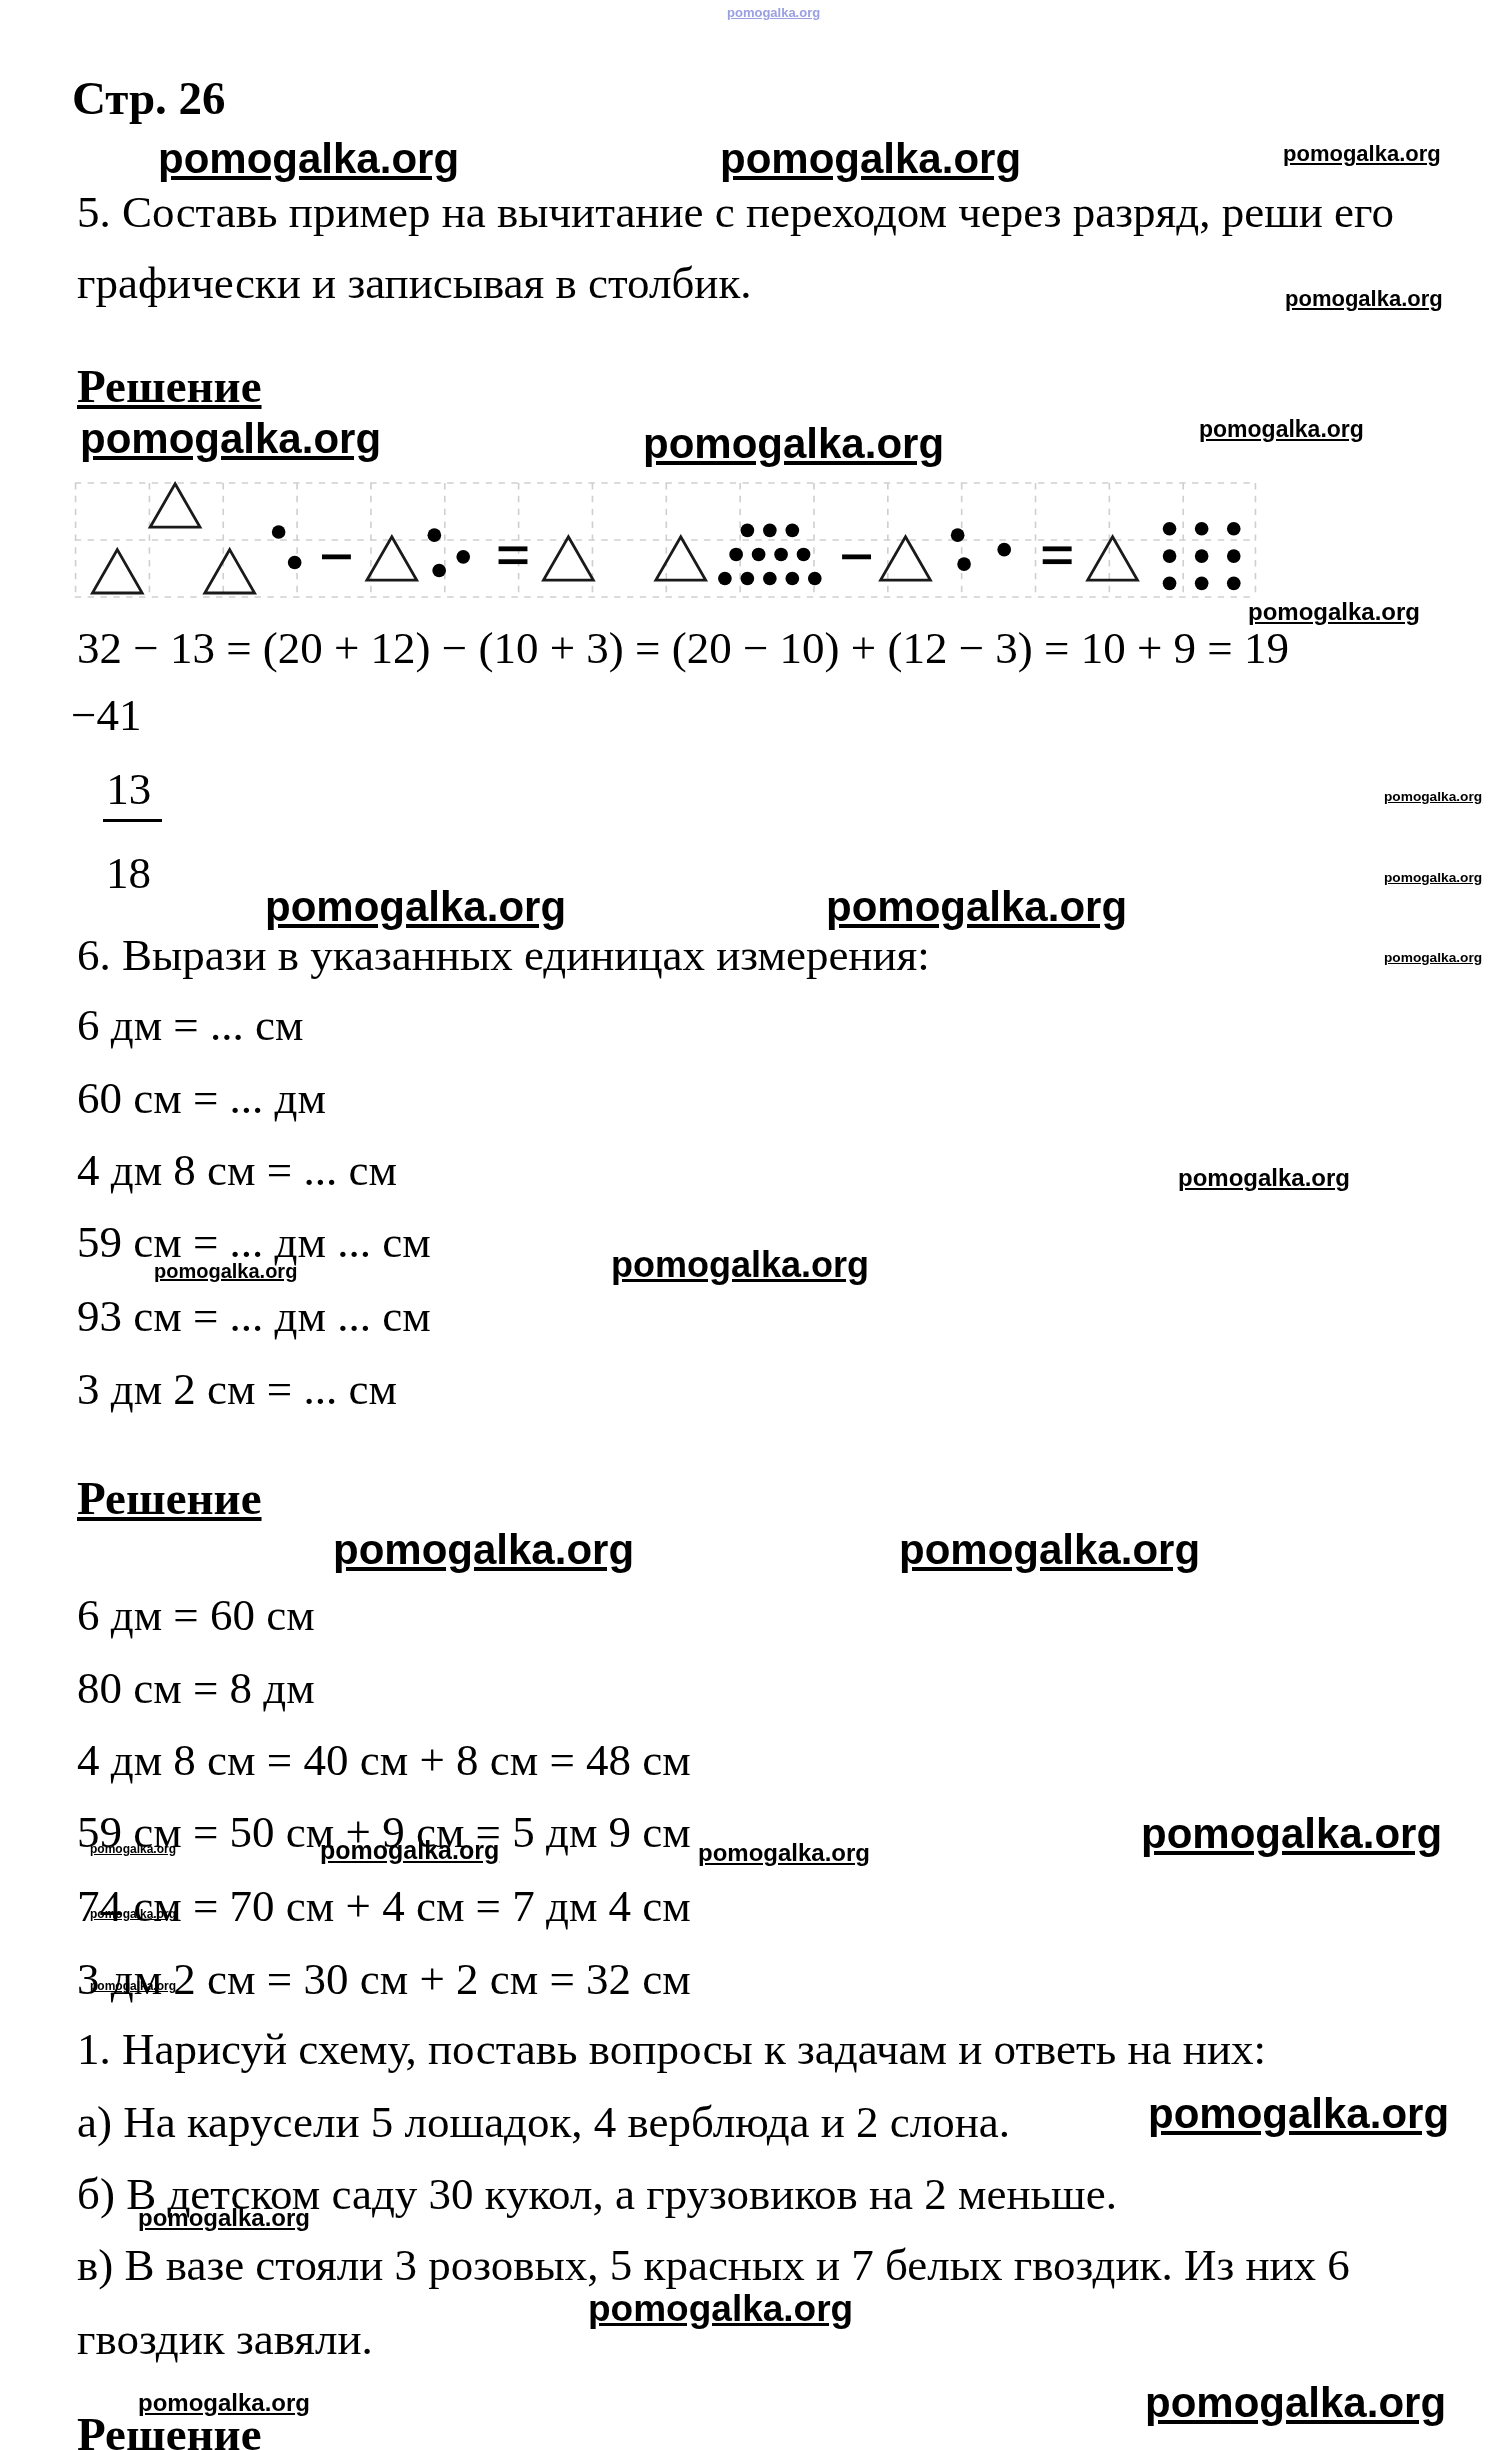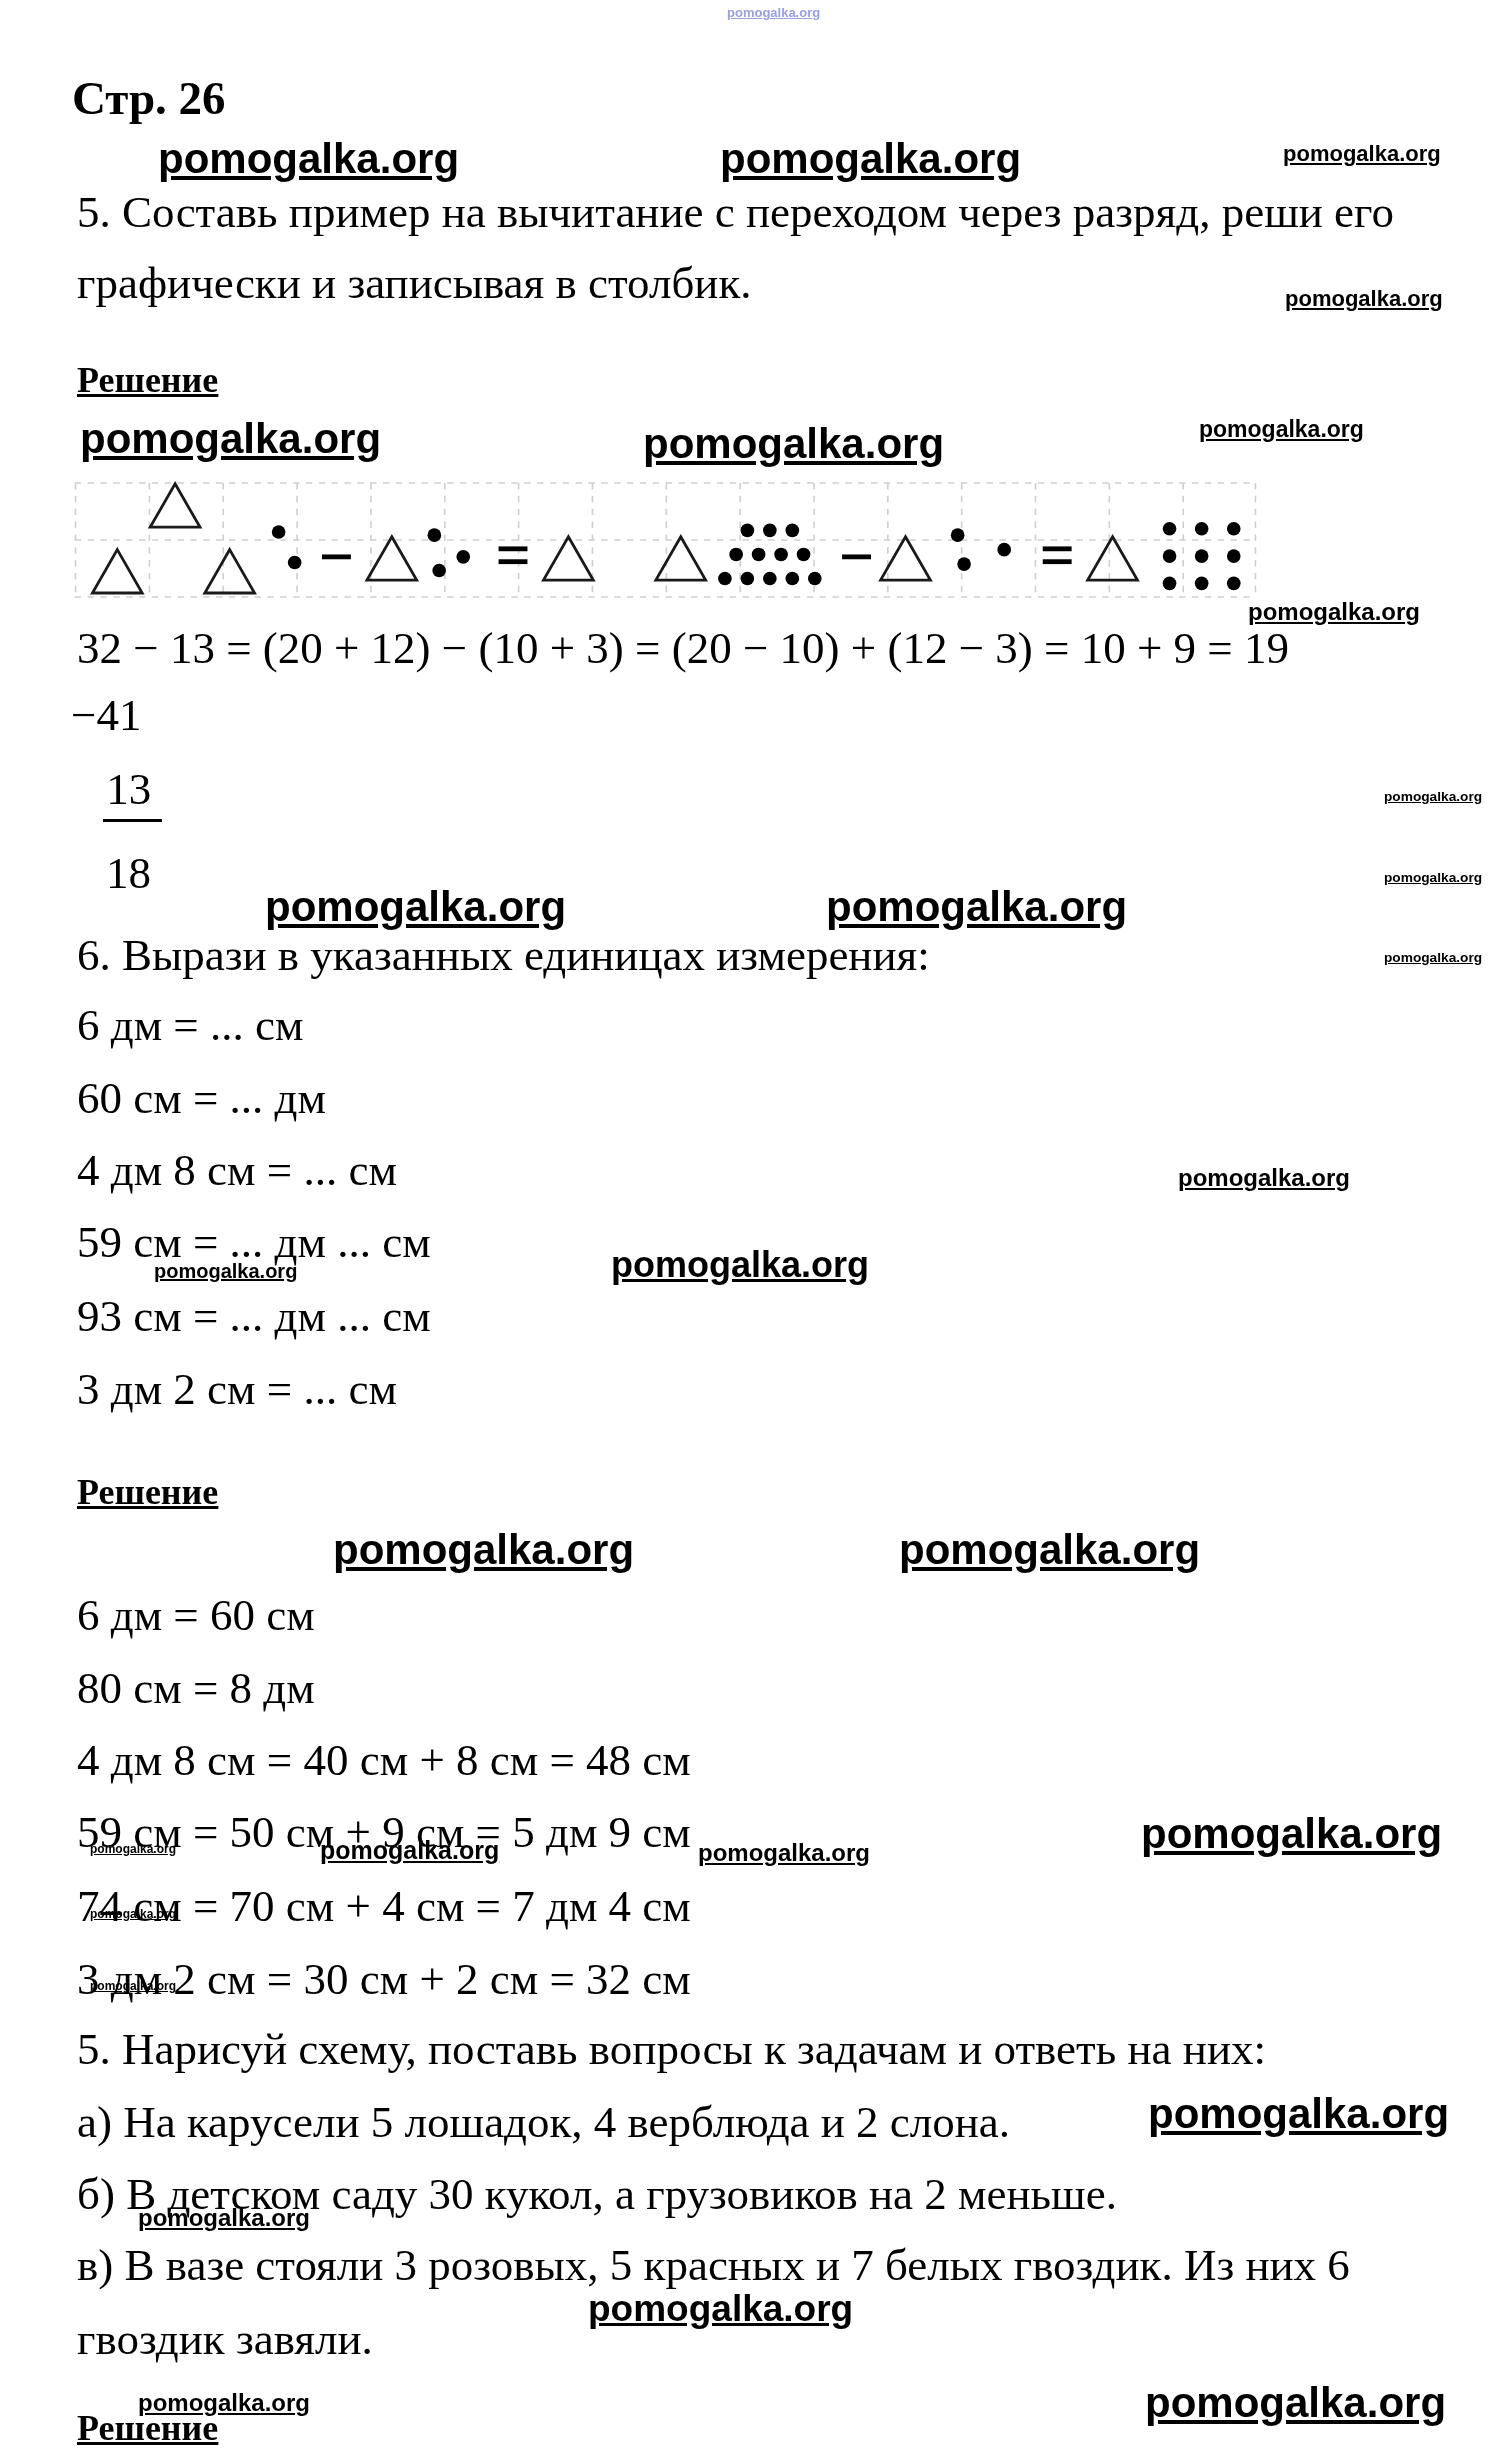--- a/index.html
+++ b/index.html
@@ -4,21 +4,21 @@
 <style>
   html,body{margin:0;padding:0;}
   body{
     width:1511px;height:2450px;position:relative;overflow:hidden;
     background:#ffffff;color:#000;
     font-family:"Liberation Serif", serif;
   }
   .abs{position:absolute;white-space:nowrap;}
   .body-text{font-size:45px;line-height:1.2;}
   .page-title{font-size:47px;font-weight:700;text-align:center;}
-  .heading{font-size:36px;font-weight:700;text-decoration:underline;}
+  .heading{font-size:47px;font-weight:700;text-decoration:underline;}
   .wm{
     font-family:"Liberation Sans", sans-serif;
     font-weight:700;color:#000;letter-spacing:0;text-decoration:underline;
   }
   .wm-top{color:#9aa0e2;}
   .col-underline{border-bottom:3.2px solid #000;padding:0 11.3px 3.2px 3.2px;}
   svg{display:block;}
 </style>
 </head>
 <body>
@@ -169,21 +169,21 @@
 <div class="abs body-text" style="top:1879px;left:77px">74 см = 70 см + 4 см = 7 дм 4 см</div>
 <div class="abs body-text" style="top:1952px;left:77px">3 дм 2 см = 30 см + 2 см = 32 см</div>
 
 <div class="abs wm" style="top:1842px;left:90px;font-size:12px">pomogalka.org</div>
 <div class="abs wm" style="top:1836px;left:320px;font-size:25px">pomogalka.org</div>
 <div class="abs wm" style="top:1839px;left:698px;font-size:24px">pomogalka.org</div>
 <div class="abs wm" style="top:1810px;left:1141px;font-size:42px">pomogalka.org</div>
 <div class="abs wm" style="top:1907px;left:90px;font-size:12px">pomogalka.org</div>
 <div class="abs wm" style="top:1979px;left:90px;font-size:12px">pomogalka.org</div>
 
-<div class="abs body-text" style="top:2022px;left:77px">5. Нарисуй схему, поставь вопросы к задачам и ответь на них:</div>
+<div class="abs body-text" style="top:2022px;left:77px">1. Нарисуй схему, поставь вопросы к задачам и ответь на них:</div>
 <div class="abs body-text" style="top:2095px;left:77px">а) На карусели 5 лошадок, 4 верблюда и 2 слона.</div>
 <div class="abs wm" style="top:2090px;left:1148px;font-size:42px">pomogalka.org</div>
 <div class="abs body-text" style="top:2167px;left:77px">б) В детском саду 30 кукол, а грузовиков на 2 меньше.</div>
 <div class="abs wm" style="top:2204px;left:138px;font-size:24px">pomogalka.org</div>
 <div class="abs body-text" style="top:2238px;left:77px">в) В вазе стояли 3 розовых, 5 красных и 7 белых гвоздик. Из них 6</div>
 <div class="abs wm" style="top:2288px;left:588px;font-size:37px">pomogalka.org</div>
 <div class="abs body-text" style="top:2312px;left:77px">гвоздик завяли.</div>
 
 <div class="abs wm" style="top:2389px;left:138px;font-size:24px">pomogalka.org</div>
 <div class="abs wm" style="top:2379px;left:1145px;font-size:42px">pomogalka.org</div>

